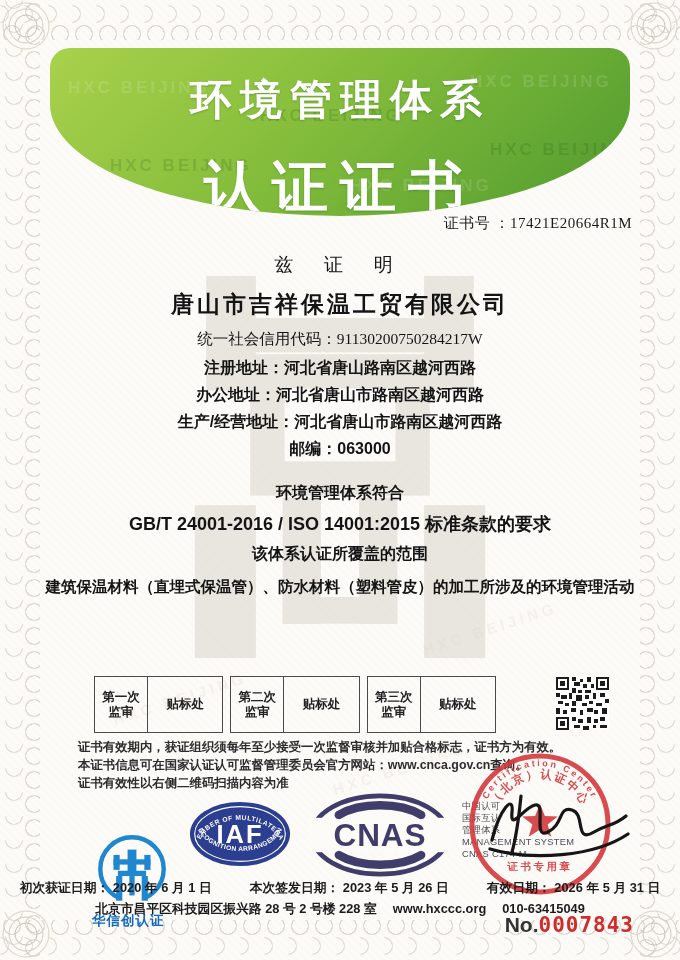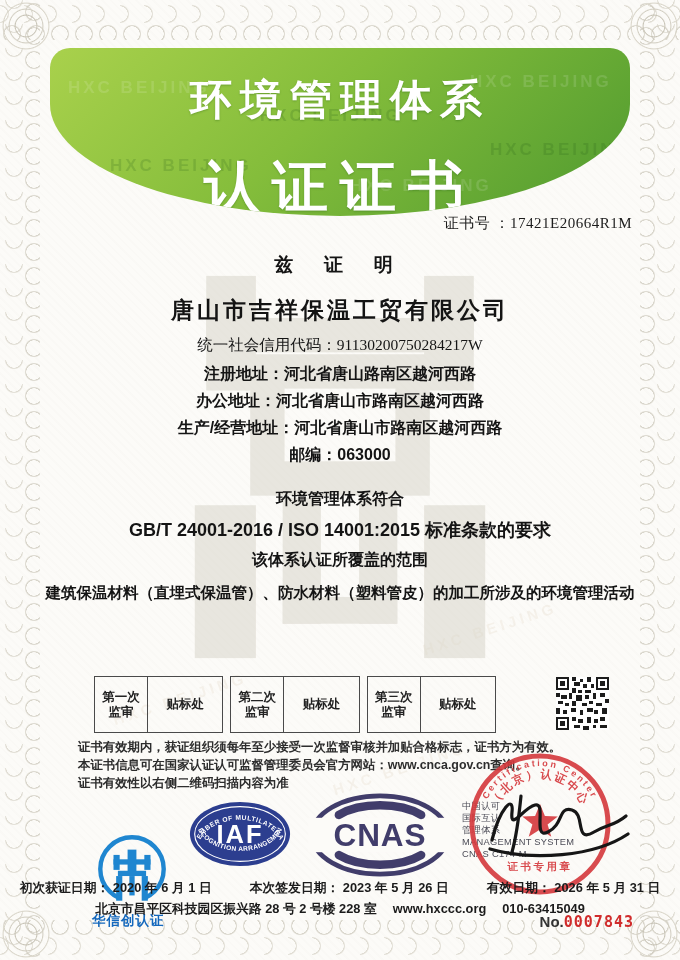--- a/index.html
+++ b/index.html
@@ -46,21 +46,21 @@
 
   
   .cert-no{position:absolute;top:214px;right:48px;z-index:3;font-family:"Liberation Serif","DejaVu Serif",serif;
     font-size:15px;color:#1c1c1c;letter-spacing:.5px;}
 
   
   .wm-glyph{position:absolute;left:168px;top:272px;z-index:2;opacity:.55;}
 
   
   .content{position:absolute;left:36px;right:36px;top:252px;z-index:3;text-align:center;color:#141414;}
-  .zheng{font-size:19px;letter-spacing:13px;font-weight:700;margin-bottom:17px;
+  .zheng{font-size:19px;letter-spacing:13px;font-weight:400;margin-bottom:11px;
     font-family:"Liberation Serif","DejaVu Serif",serif;}
   .company{font-size:23px;font-weight:800;letter-spacing:3px;margin-bottom:9px;}
   .credit{font-size:15.5px;margin-bottom:8px;font-family:"Liberation Serif","DejaVu Serif",serif;}
   .addr{font-size:16px;font-weight:700;margin-bottom:6px;}
   .postal{font-size:16px;font-weight:700;margin-bottom:23px;}
   .std1{font-size:16px;font-weight:600;margin-bottom:8px;}
   .std2{font-size:18px;font-weight:800;margin-bottom:8px;}
   .std3{font-size:16px;font-weight:600;margin-bottom:12px;}
   .scope{font-size:15.5px;font-weight:700;}
 
@@ -87,21 +87,21 @@
   .cnas-box{position:absolute;left:306px;top:792px;z-index:3;}
   .cnas-side{position:absolute;left:462px;top:800px;z-index:3;font-size:9.3px;color:#4c4c57;
     line-height:1.3;letter-spacing:.3px;}
   .seal-box{position:absolute;left:462px;top:748px;z-index:4;}
 
   
   .dates-row{position:absolute;left:40px;right:40px;top:880px;z-index:5;display:flex;
     justify-content:center;gap:38px;font-size:12.8px;font-weight:700;color:#1b1b1b;white-space:nowrap;}
   .addr-row{position:absolute;left:40px;right:40px;top:901px;z-index:5;display:flex;
     justify-content:center;gap:16px;font-size:12.8px;font-weight:700;color:#1b1b1b;white-space:nowrap;}
-  .serial{position:absolute;right:46px;top:913px;z-index:5;font-size:15px;}
+  .serial{position:absolute;right:46px;top:913px;z-index:5;font-size:21px;}
   .serial .no{color:#333;font-weight:600;}
   .serial .num{color:#d02c2c;font-family:"DejaVu Sans Mono","Liberation Mono",monospace;
     font-weight:600;letter-spacing:1px;}
 
   .body-wm{position:absolute;z-index:2;font-size:15px;font-weight:700;letter-spacing:4px;
     color:rgba(160,120,60,.07);transform:rotate(-18deg);pointer-events:none;}
 </style>
 </head>
 <body>
 

